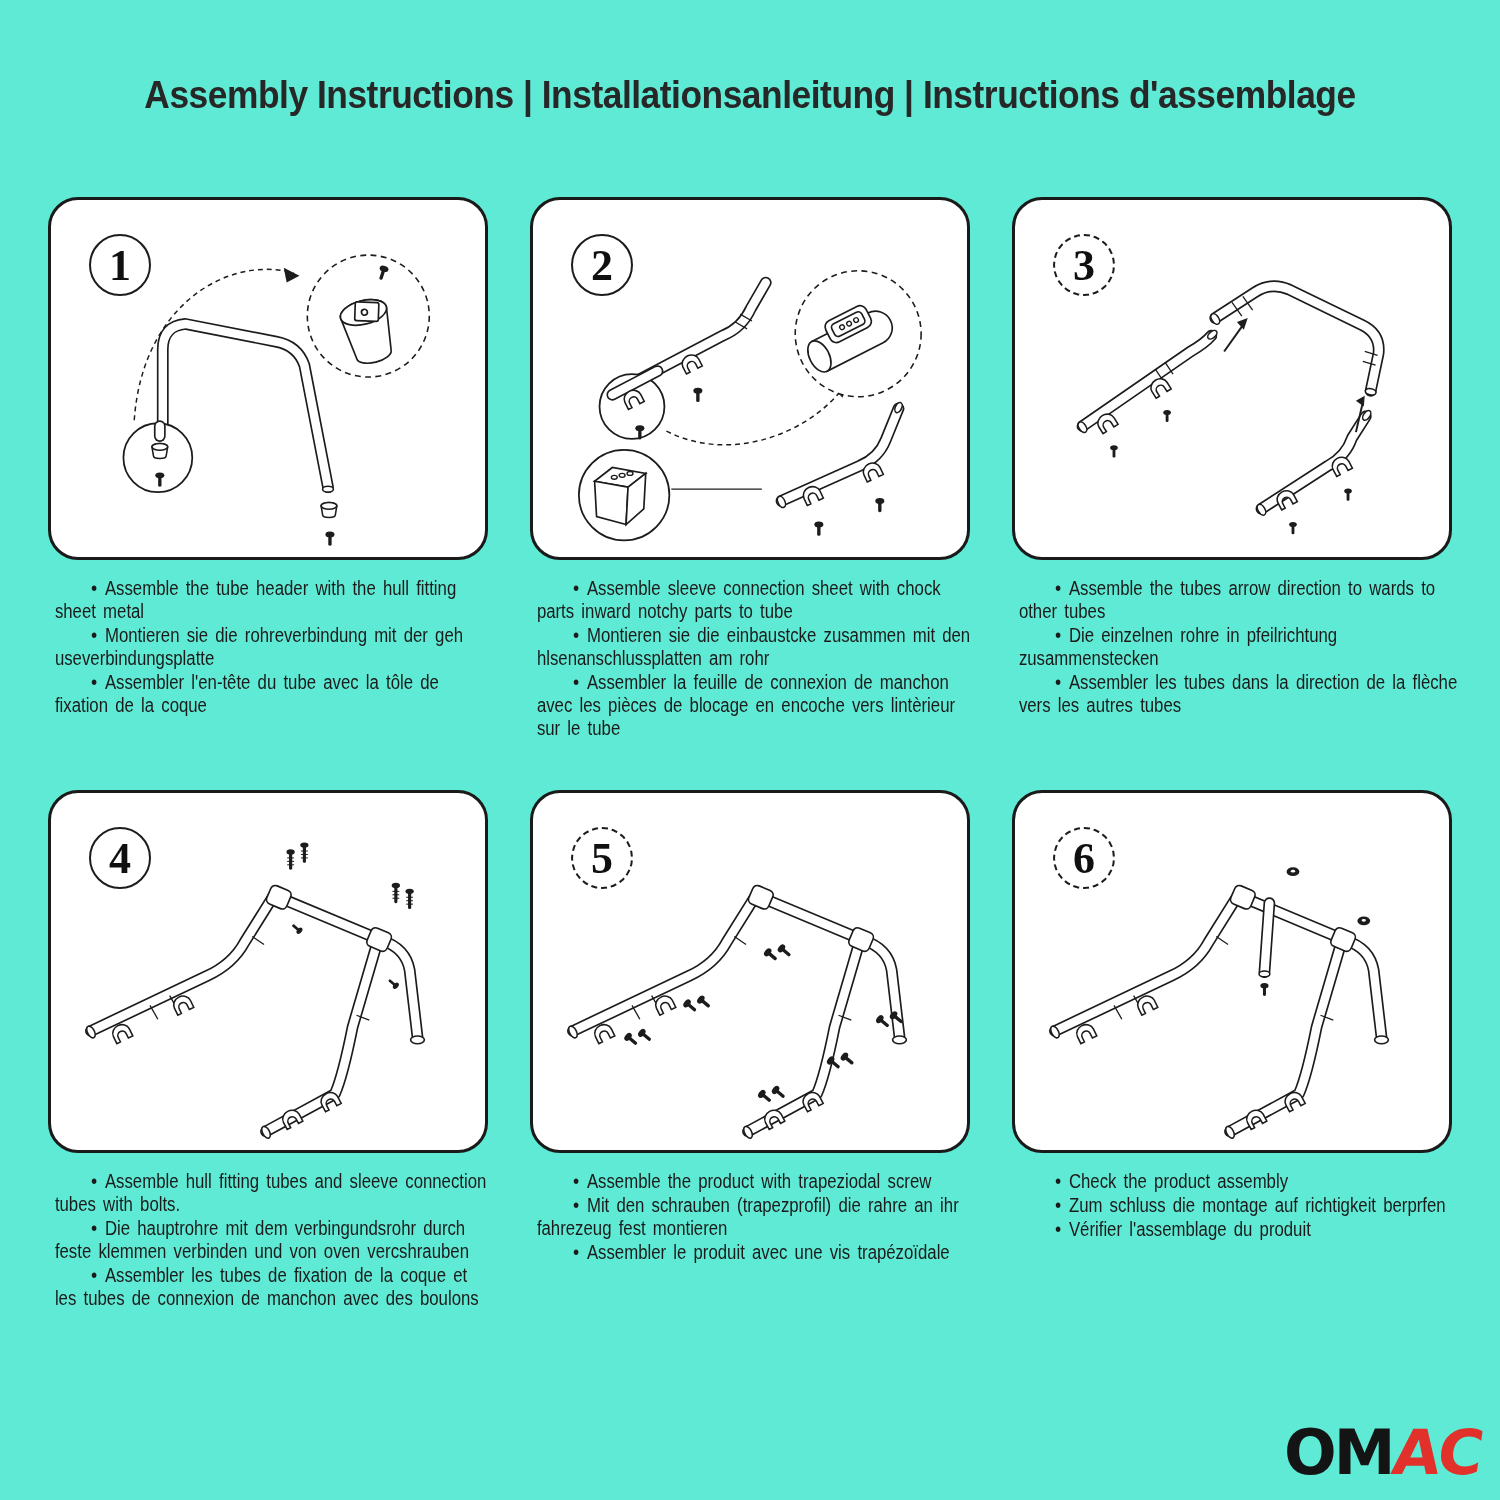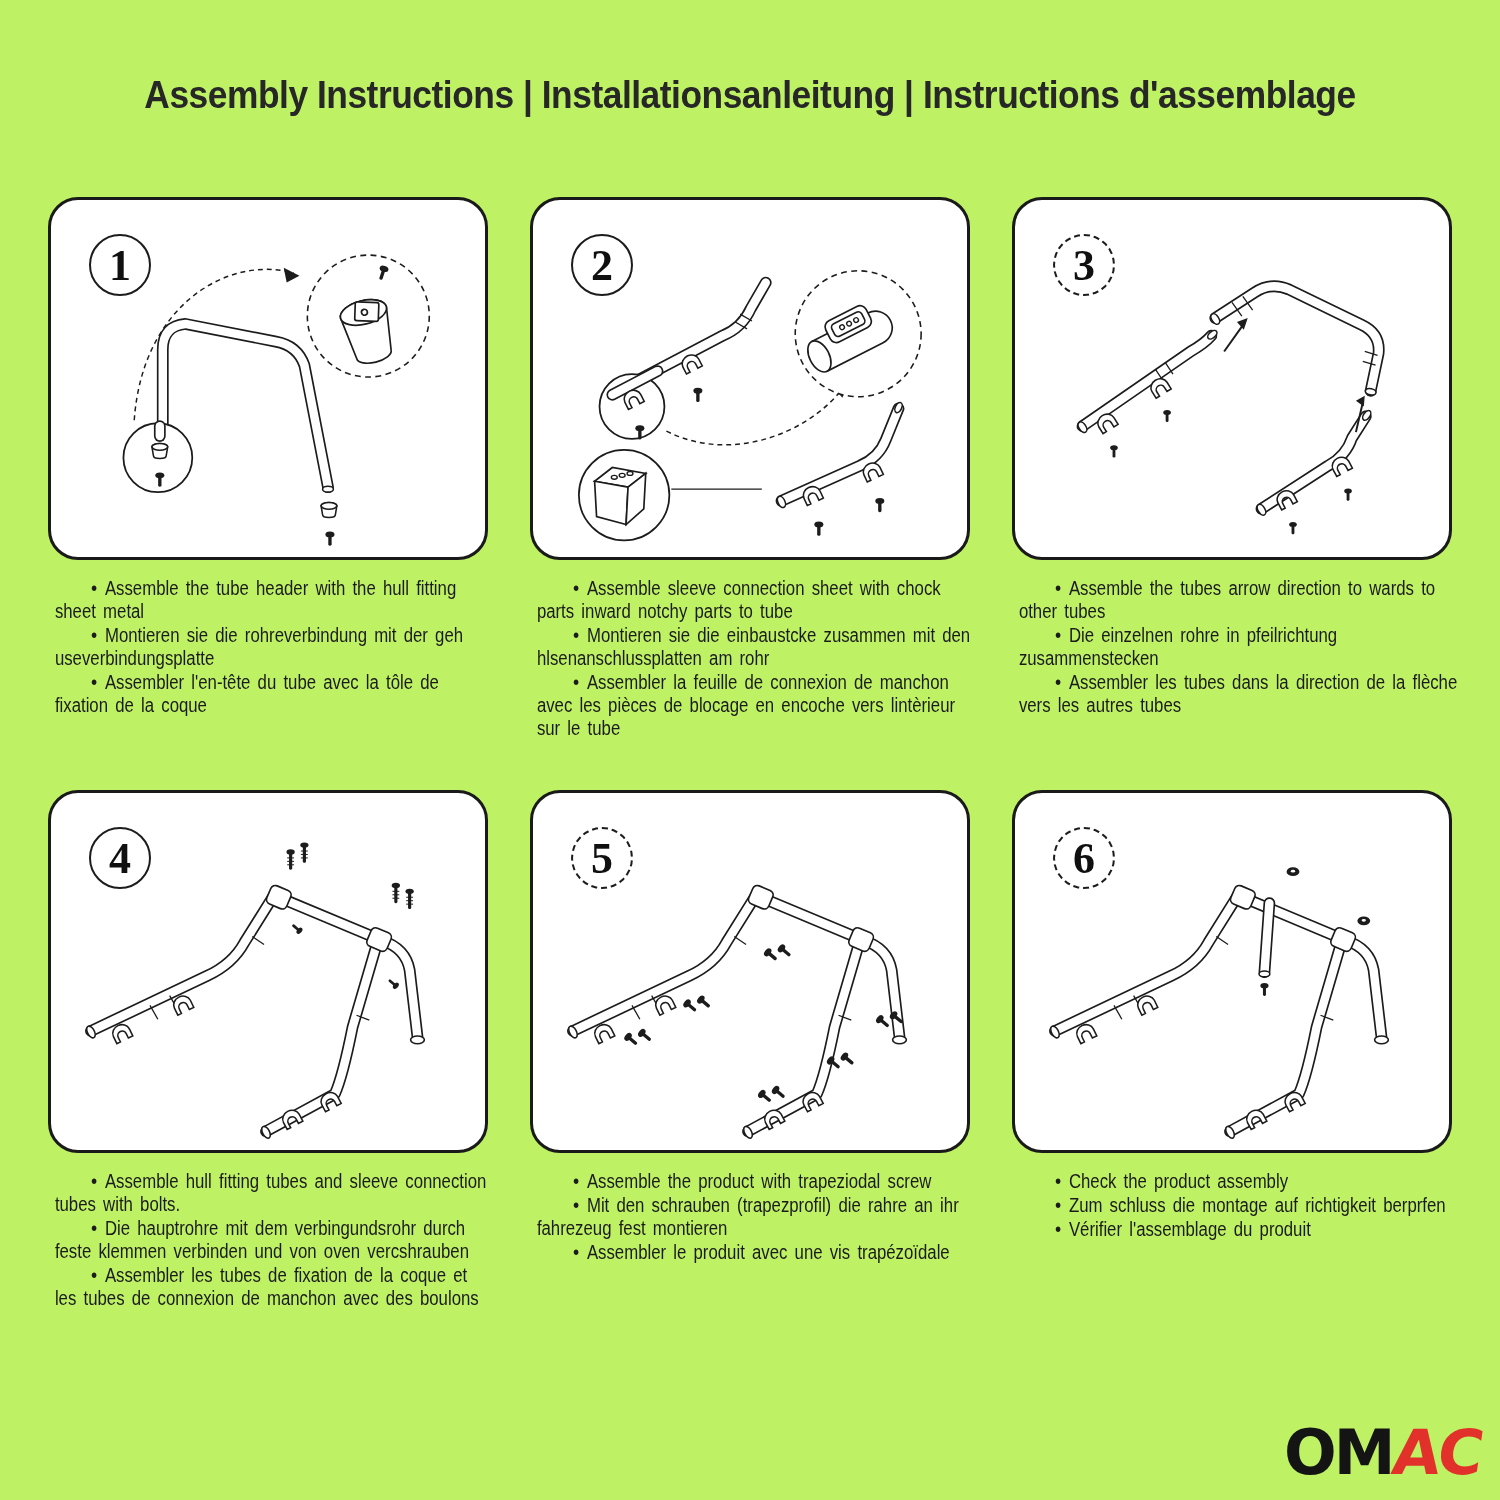--- a/index.html
+++ b/index.html
@@ -1,16 +1,16 @@
 <!DOCTYPE html>
 <html><head>
 <meta charset="utf-8">
 <style>
   html,body{margin:0;padding:0;background:#ffffff;}
-  .page{position:relative;width:1500px;height:1500px;background:#bef264;overflow:hidden;
+  .page{position:relative;width:1500px;height:1500px;background:#5eead4;overflow:hidden;
         font-family:"Liberation Sans", sans-serif;color:#1b1b1b;}
   .title{position:absolute;top:74px;left:0;width:1500px;text-align:center;margin:0;
          font-size:38px;font-weight:bold;color:#272727;letter-spacing:-0.5px;
          transform:scaleX(0.93);}
   .row{position:absolute;left:48px;display:grid;grid-template-columns:repeat(3,440px);column-gap:42px;}
   .row1{top:197px;}
   .row2{top:790px;}
   .panel{position:relative;width:434px;height:357px;border:3px solid #1a1a1a;border-radius:30px;background:#fff;}
   .panel svg{position:absolute;left:0;top:0;}
   .stepnum{position:absolute;left:38px;top:34px;width:58px;height:58px;border:2.5px solid #1c1c1c;

